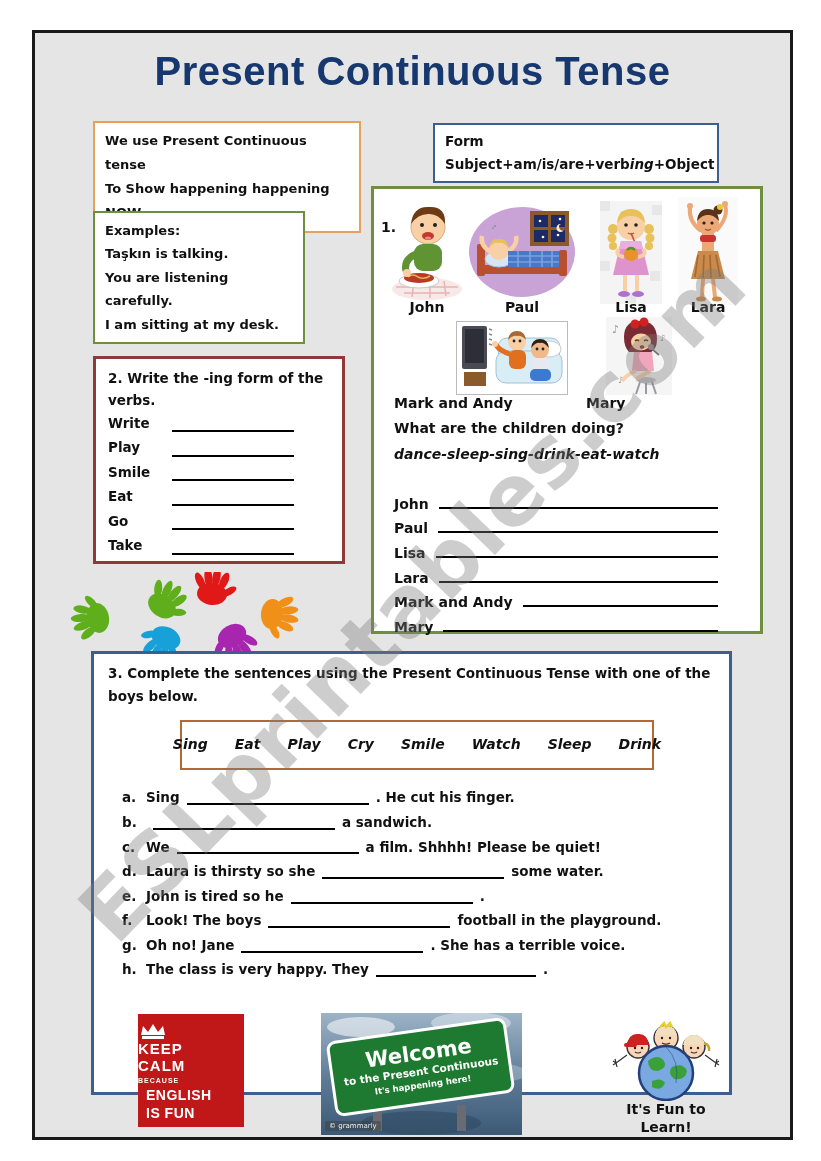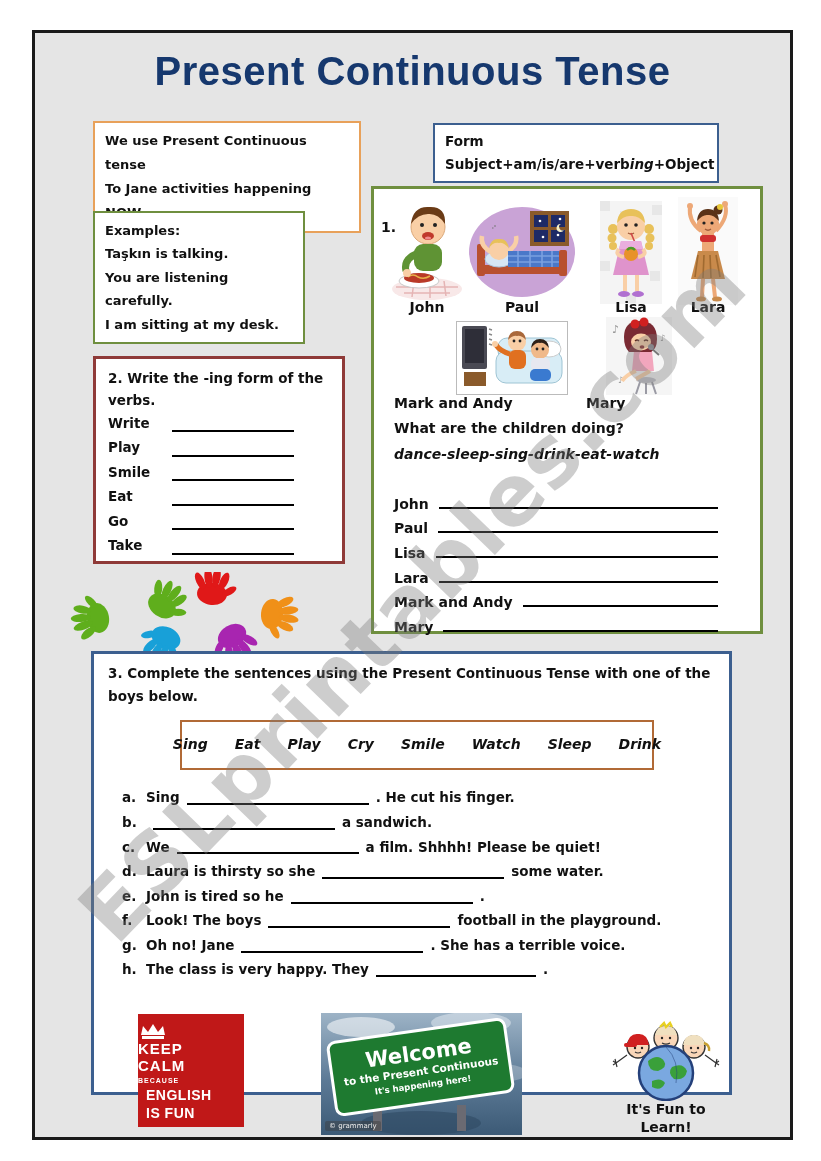--- a/index.html
+++ b/index.html
@@ -50,21 +50,21 @@
 </style>
 </head>
 <body>
 
 <div class="sheet">
 
   <div class="title">Present Continuous Tense</div>
 
   <div class="box usage">
     <div>We use Present Continuous tense</div>
-    <div>To Jane activities happening</div>
+    <div>To Show happening happening</div>
     <div>NOW….</div>
   </div>
 
   <div class="box formbox">
     <div>Form</div>
     <div><span>Subject+am/is/are+verb</span><i>ing</i><span>+Object</span></div>
   </div>
 
   <div class="box examples">
     <div>Examples:</div>

